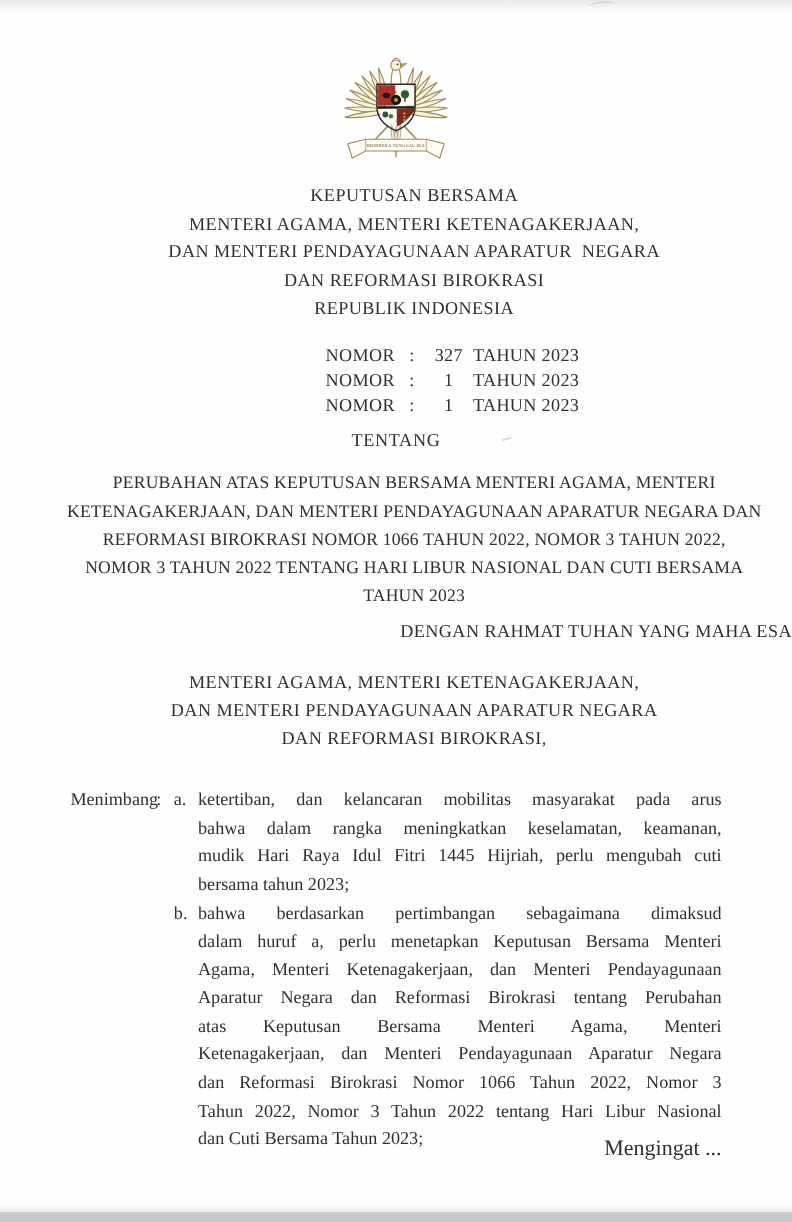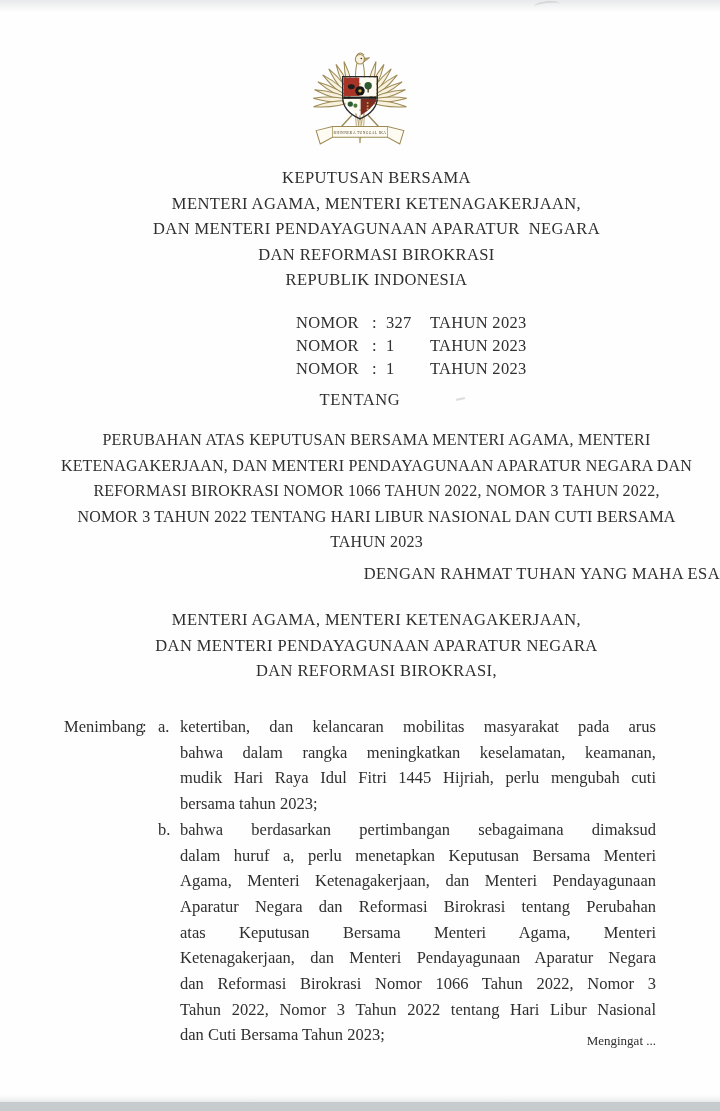--- a/index.html
+++ b/index.html
@@ -20,21 +20,21 @@
 
   .emblem{position:absolute;top:46px;left:50%;transform:translateX(-50%);}
 
   .heading{position:absolute;top:165px;left:0;width:720px;text-align:center;}
   .cline{white-space:pre;line-height:25.5px;font-size:16.5px;letter-spacing:.4px;padding-left:33px;}
 
   .numbers{position:absolute;top:311px;left:256px;font-size:16.5px;letter-spacing:.3px;margin-left:40px;}
   .num-row{display:flex;height:23px;line-height:23px;}
   .num-label{width:76px;text-align:left;}
   .num-colon{width:14px;text-align:left;}
-  .num-value{width:44px;font-family:Liberation Serif, serif;}
+  .num-value{width:44px;text-align:center;font-family:Liberation Serif, serif;}
   .num-suffix{white-space:pre;}
 
   .tentang{position:absolute;top:390px;left:0;width:720px;text-align:center;
     font-size:16.5px;letter-spacing:.6px;}
 
   .subject{position:absolute;top:427px;left:0;width:720px;text-align:center;}
   .subject .cline{font-size:16px;letter-spacing:.2px;line-height:25.5px;}
 
   .invocation{position:absolute;top:564px;left:0;width:720px;text-align:right;
     font-size:16.5px;letter-spacing:.4px;}
@@ -46,21 +46,21 @@
   .m-label{width:78px;line-height:25.7px;}
   .m-colon{width:16px;line-height:25.7px;}
   .m-items{width:498px;}
   .m-item{display:flex;}
   .item-marker{width:22px;line-height:25.7px;}
   .item-lines{width:476px;}
   .jline{line-height:25.7px;text-align:justify;text-align-last:justify;text-justify:inter-word;}
   .jlast{text-align-last:left;}
 
   .catchword{position:absolute;top:1033px;left:0;width:656px;text-align:right;
-    font-size:13px;}
+    font-size:20px;}
 </style>
 </head>
 <body>
 
 <div class="page">
   <div class="top-edge"></div>
   <div class="corner-mark"></div>
 
   <svg class="emblem" width="110" height="104" viewBox="0 0 106 102" xmlns="http://www.w3.org/2000/svg">
     <defs>

